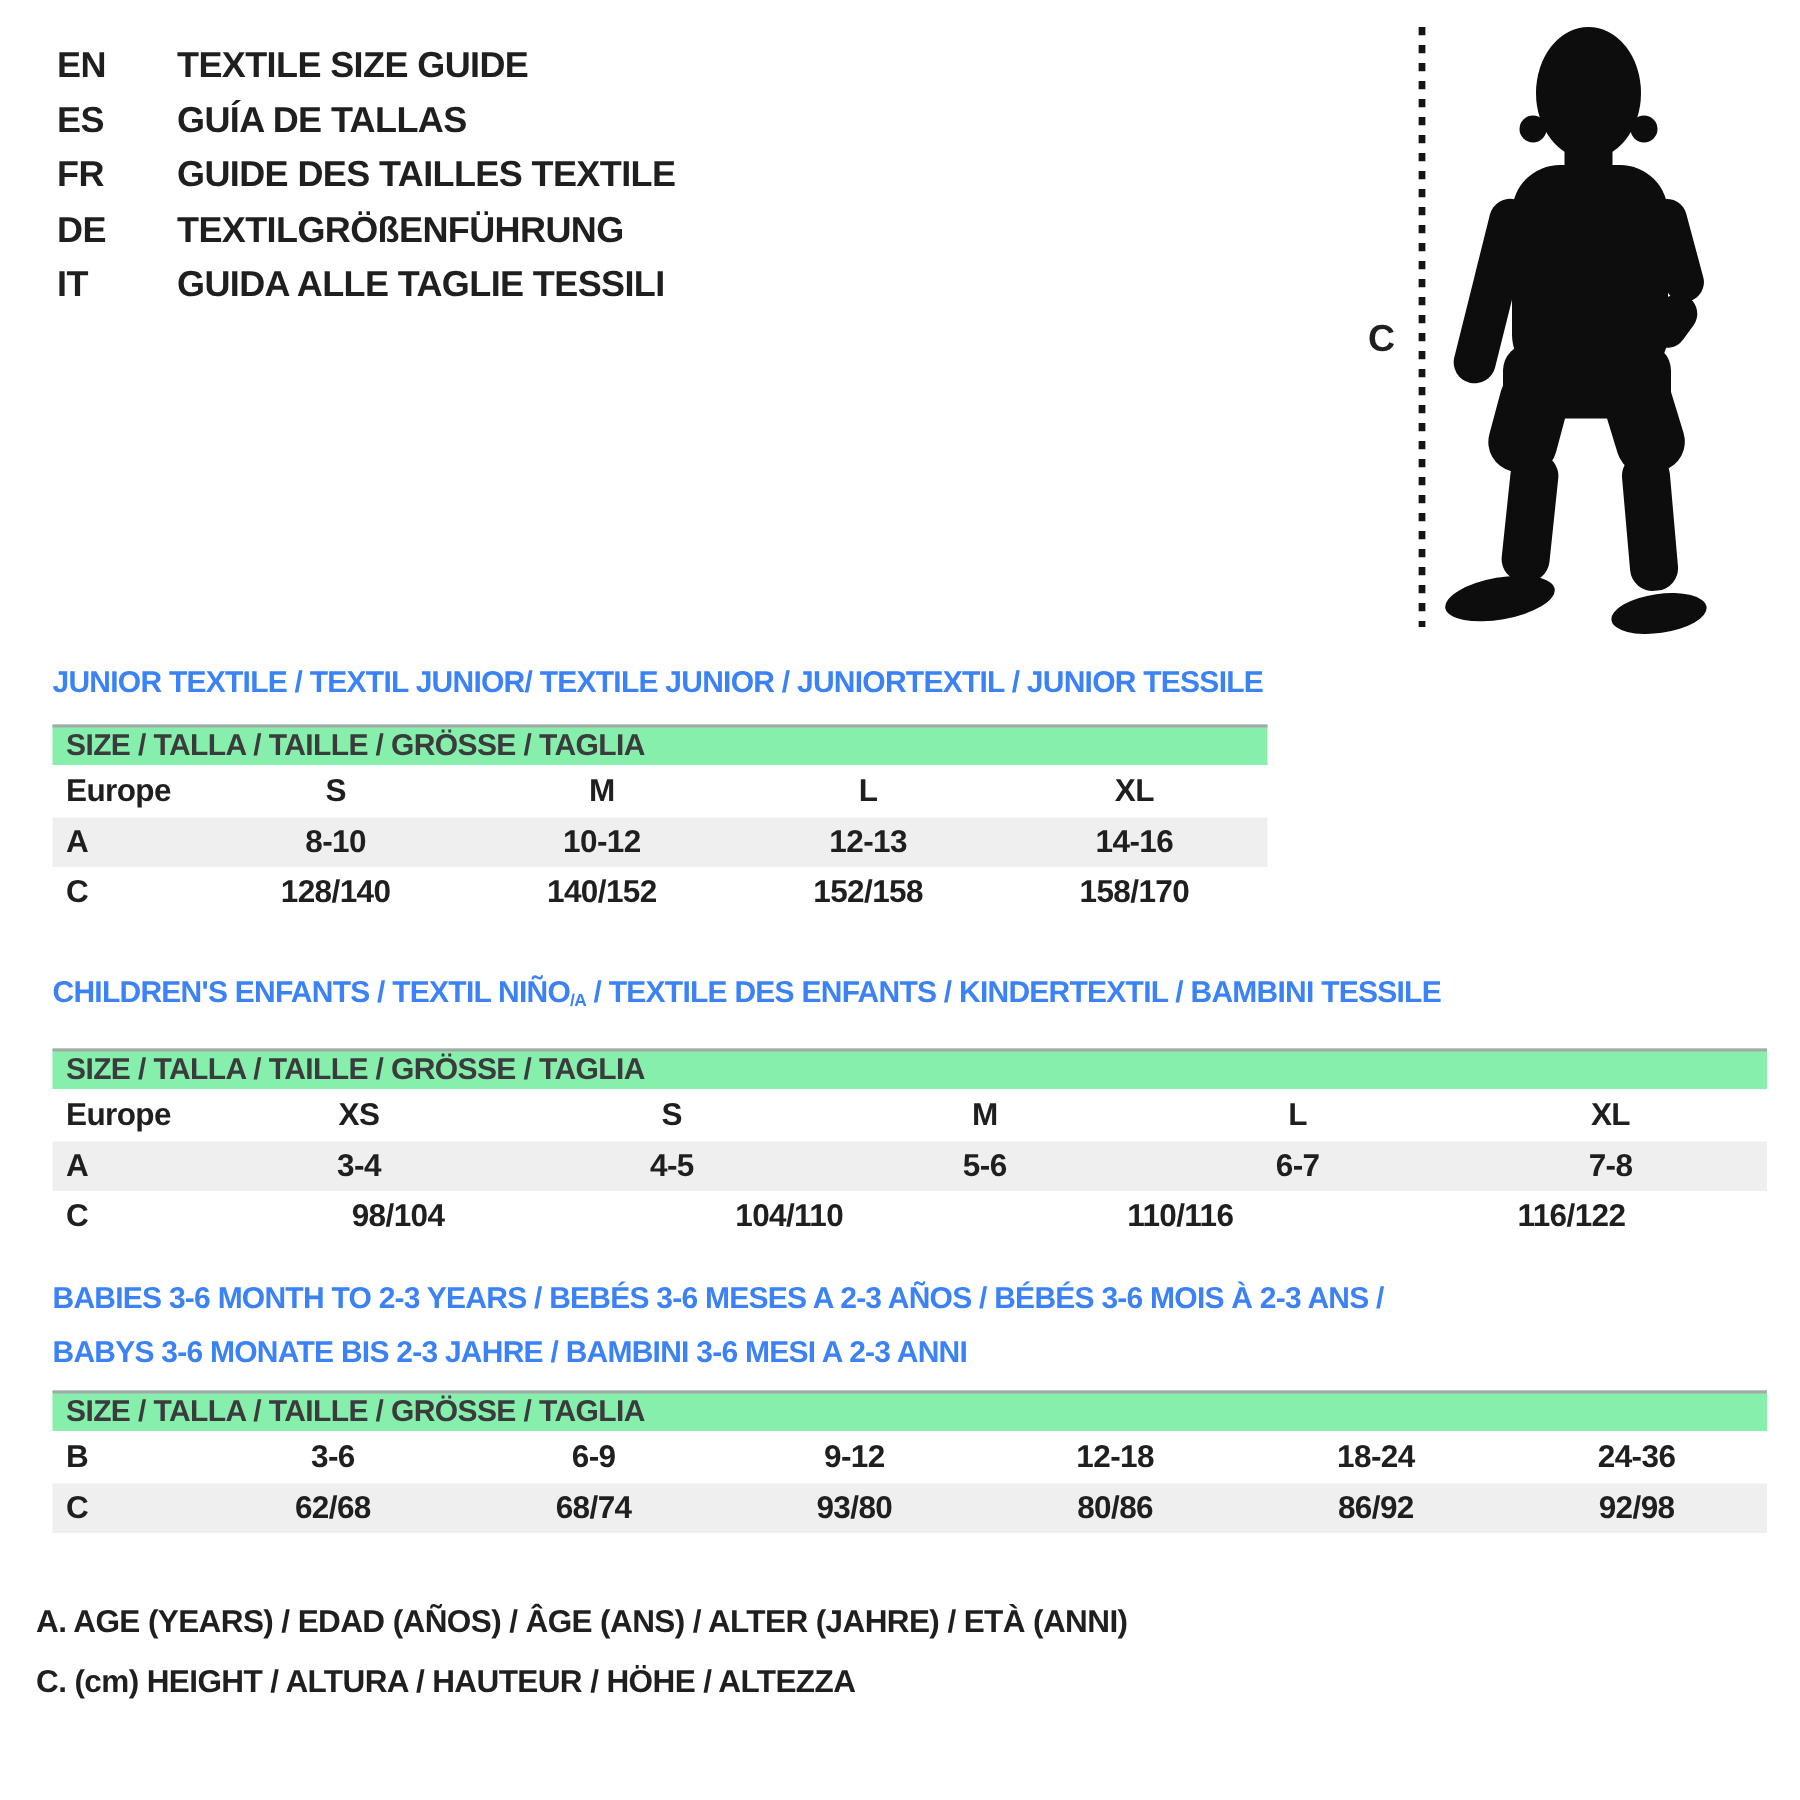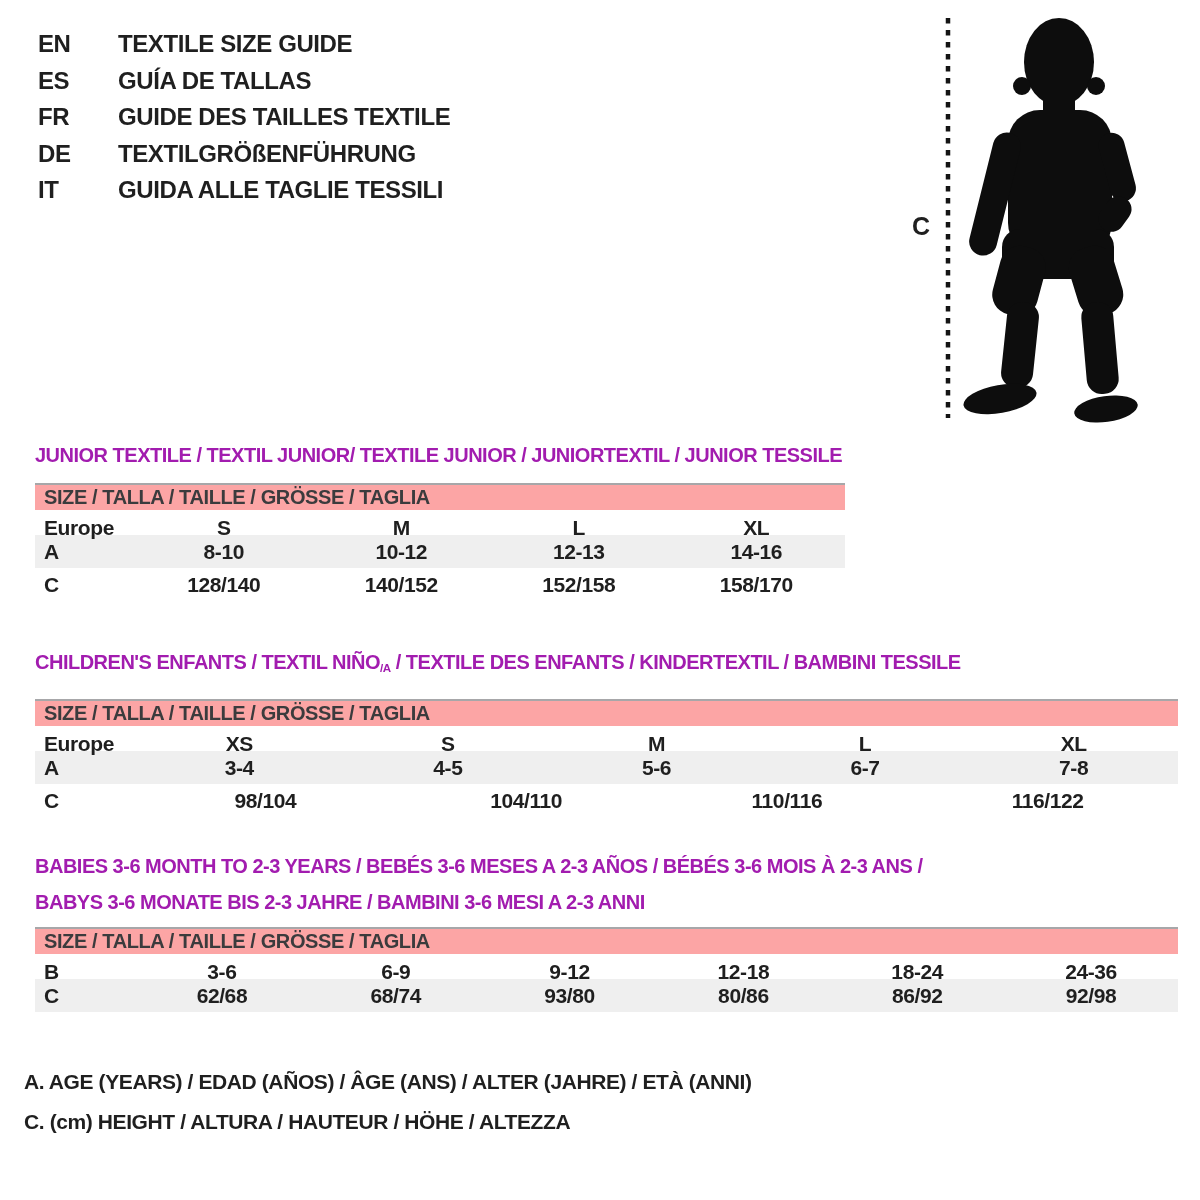--- a/index.html
+++ b/index.html
@@ -29,38 +29,38 @@
   }
 
   
   .size-section { position: absolute; left: 35px; }
   .sec-junior   { top: 437px; width: 810px; }
   .sec-children { top: 644px; width: 1143px; }
   .sec-babies   { top: 848px; width: 1143px; }
 
   .sec-title {
     font-size: 20px; line-height: 36px; letter-spacing: -0.5px;
-    white-space: nowrap; color: #a21caf;
+    white-space: nowrap; color: #3b82f6;
   }
   .sec-junior   .sec-title { margin-bottom: 10px; }
   .sec-children .sec-title { margin-bottom: 13px; }
   .sec-babies   .sec-title { margin-bottom: 7px; }
   .sec-title .sub { font-size: 0.58em; vertical-align: -0.22em; }
 
   .size-bar {
     height: 27px; line-height: 25px;
-    background: #fca5a5;
+    background: #86efac;
     border-top: 2px solid #a7a7a9;
     padding-left: 9px;
     font-size: 20px; letter-spacing: -0.4px;
     color: #3b3b3d;
   }
   .t-rows { width: 100%; }
   .t-row { display: flex; height: 33px; line-height: 33px; font-size: 21px; letter-spacing: -0.4px; }
-  .t-row:first-child { height: 25px; line-height: 35px; }
+  .t-row:first-child { height: 35px; line-height: 35px; }
   .t-row:nth-child(2) { background: #efefef; }
   .t-label { width: 100px; padding-left: 9px; }
   .t-cell { flex: 1 1 0; text-align: center; }
 
   
   .legend { position: absolute; left: 24px; top: 1062px; }
   .legend-line { font-size: 21px; line-height: 40px; letter-spacing: -0.4px; white-space: nowrap; }
 </style>
 </head>
 <body>

